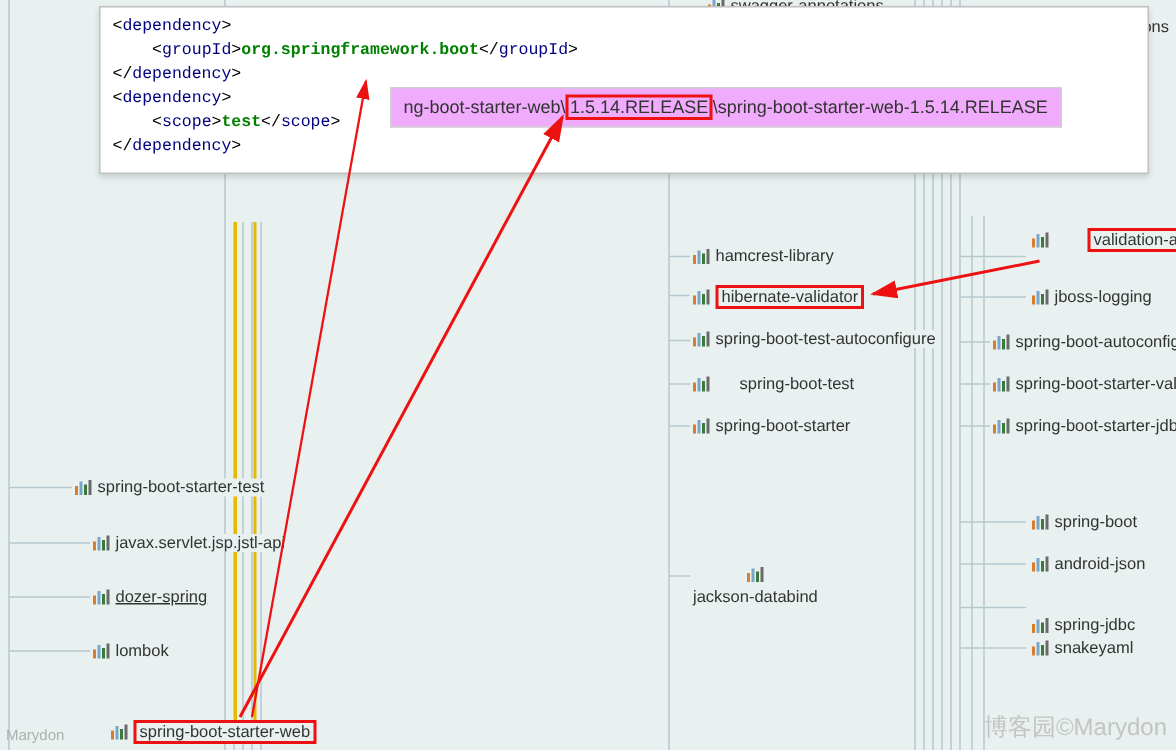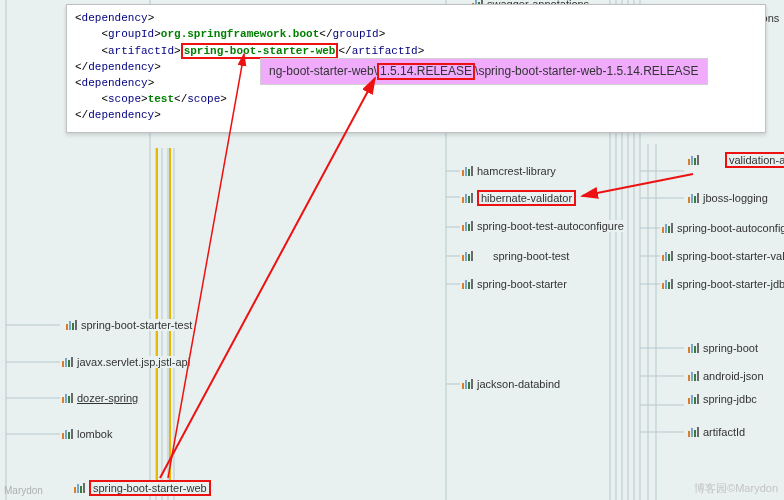--- a/index.html
+++ b/index.html
@@ -101,21 +101,21 @@
     font-family: "Segoe UI", sans-serif;
     font-size: 10px;
     color: #b0b0b0;
     z-index: 1;
   }
   .watermark-right {
     position: absolute;
     right: 6px;
     bottom: 4px;
     font-family: "Segoe UI", sans-serif;
-    font-size: 11px;
+    font-size: 16px;
     color: #c4c4c4;
     z-index: 1;
   }
 </style>
 </head>
 <body>
 
 <svg class="bglines" width="784" height="500">
   <g stroke="#b7c9ce" stroke-width="1" fill="none">
     <line x1="6" y1="0" x2="6" y2="500"></line>
@@ -180,21 +180,20 @@
       <span></span>
       <span></span>
       <span></span>
     </span>
   <span class="label">swagger-annotations</span>
 </div>
 
 <div class="code-popup">
   <div class="code-line"><span class="tag-punc">&lt;</span><span class="tag-name">dependency</span><span class="tag-punc">&gt;</span></div>
   <div class="code-line">    <span class="tag-punc">&lt;</span><span class="tag-name">groupId</span><span class="tag-punc">&gt;</span><span class="tag-text">org.springframework.boot</span><span class="tag-punc">&lt;/</span><span class="tag-name">groupId</span><span class="tag-punc">&gt;</span></div>
-  <div class="code-line">    <span class="tag-punc">&lt;</span><span class="tag-name">artifactId</span><span class="tag-punc">&gt;</span><span class="tag-text boxed-red">spring-boot-starter-web</span><span class="tag-punc">&lt;/</span><span class="tag-name">artifactId</span><span class="tag-punc">&gt;</span></div>
   <div class="code-line"><span class="tag-punc">&lt;/</span><span class="tag-name">dependency</span><span class="tag-punc">&gt;</span></div>
   <div class="code-line"><span class="tag-punc">&lt;</span><span class="tag-name">dependency</span><span class="tag-punc">&gt;</span></div>
   <div class="code-line">    <span class="tag-punc">&lt;</span><span class="tag-name">scope</span><span class="tag-punc">&gt;</span><span class="tag-text">test</span><span class="tag-punc">&lt;/</span><span class="tag-name">scope</span><span class="tag-punc">&gt;</span></div>
   <div class="code-line"><span class="tag-punc">&lt;/</span><span class="tag-name">dependency</span><span class="tag-punc">&gt;</span></div>
 </div>
 
 <div class="version-row">
   <span>ng-boot-starter-web\</span><span class="boxed-red">1.5.14.RELEASE</span><span>\spring-boot-starter-web-1.5.14.RELEASE</span>
 </div>
 
@@ -243,21 +242,21 @@
 </div>
 <div class="dep-node" style="left:460px; top:278px;">
   <span class="bars">
       <span></span>
       <span></span>
       <span></span>
       <span></span>
     </span>
   <span class="label">spring-boot-starter</span>
 </div>
-<div class="dep-node" style="left:460px; top:378px;">
+<div class="dep-node" style="left:460px; top:378px;flex-direction:column;">
   <span class="bars">
       <span></span>
       <span></span>
       <span></span>
       <span></span>
     </span>
   <span class="label">jackson-databind</span>
 </div>
 
 <div class="dep-node highlight" style="left:686px; top:152px;gap:26px;">
@@ -316,40 +315,40 @@
 </div>
 <div class="dep-node" style="left:686px; top:370px;">
   <span class="bars">
       <span></span>
       <span></span>
       <span></span>
       <span></span>
     </span>
   <span class="label">android-json</span>
 </div>
-<div class="dep-node" style="left:686px; top:393px;">
+<div class="dep-node" style="left:686px; top:411px;">
   <span class="bars">
       <span></span>
       <span></span>
       <span></span>
       <span></span>
     </span>
   <span class="label">spring-jdbc</span>
 </div>
 <div class="dep-node" style="left:686px; top:426px;">
   <span class="bars">
       <span></span>
       <span></span>
       <span></span>
       <span></span>
     </span>
-  <span class="label">artifactId</span>
-</div>
-
-<div class="dep-node" style="left:64px; top:319px;">
+  <span class="label">snakeyaml</span>
+</div>
+
+<div class="dep-node" style="left:48px; top:319px;">
   <span class="bars">
       <span></span>
       <span></span>
       <span></span>
       <span></span>
     </span>
   <span class="label">spring-boot-starter-test</span>
 </div>
 <div class="dep-node" style="left:60px; top:356px;">
   <span class="bars">

